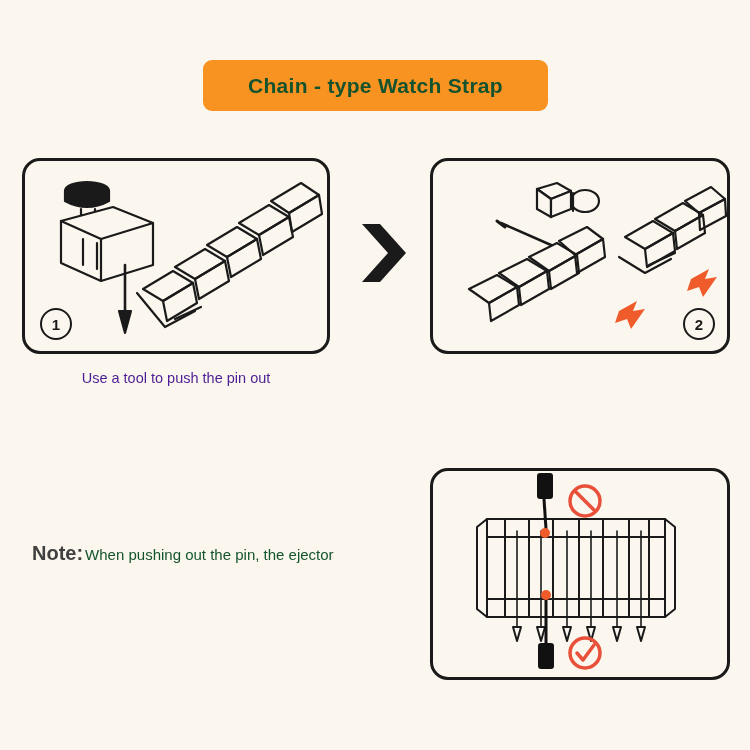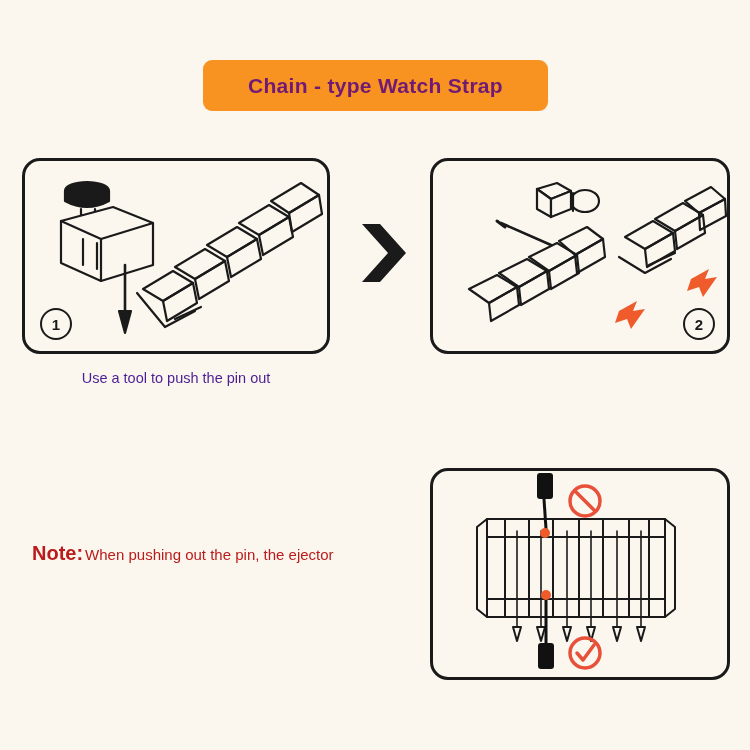--- a/index.html
+++ b/index.html
@@ -28,21 +28,21 @@
     top: 60px;
     width: 345px;
     height: 51px;
     background: #f89220;
     border-radius: 9px;
     display: flex;
     align-items: center;
     justify-content: center;
   }
   .title-banner .title-text {
-    color: #701a75;
+    color: #14532d;
     font-size: 21px;
     font-weight: bold;
     letter-spacing: 0.3px;
     white-space: nowrap;
   }
 
   
   .panel {
     position: absolute;
     border: 3px solid #1a1a1a;
@@ -98,24 +98,24 @@
     left: 32px;
     top: 538px;
     width: 390px;
     color: #e8503a;
     font-size: 15px;
     line-height: 1.5;
   }
   .note .note-label {
     font-size: 20px;
     font-weight: bold;
-    color: #b91c1c;
+    color: #404040;
     margin-right: 2px;
   }
-  .note .note-body { color: #b91c1c; }
+  .note .note-body { color: #14532d; }
 
   svg { display: block; }
 </style>
 </head>
 <body>
 
 <div class="page">
 
   <div class="title-banner">
     <span class="title-text">Chain - type Watch Strap</span>

